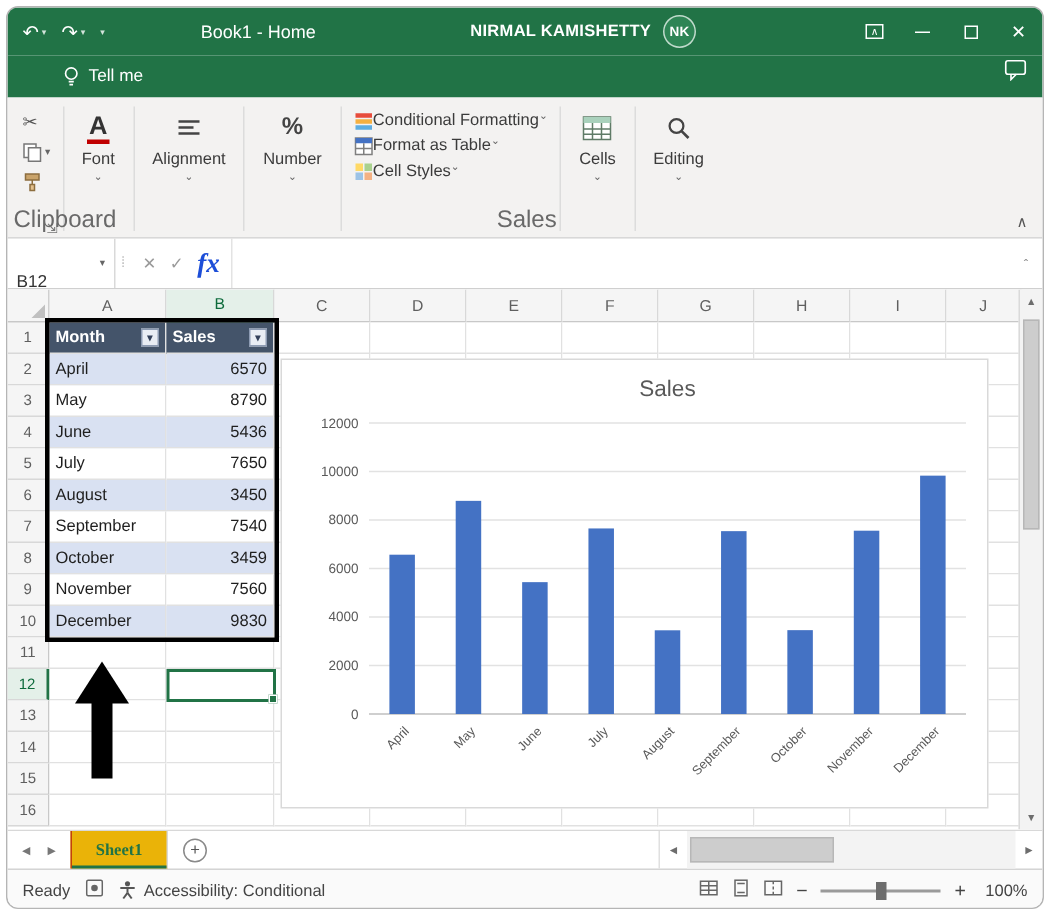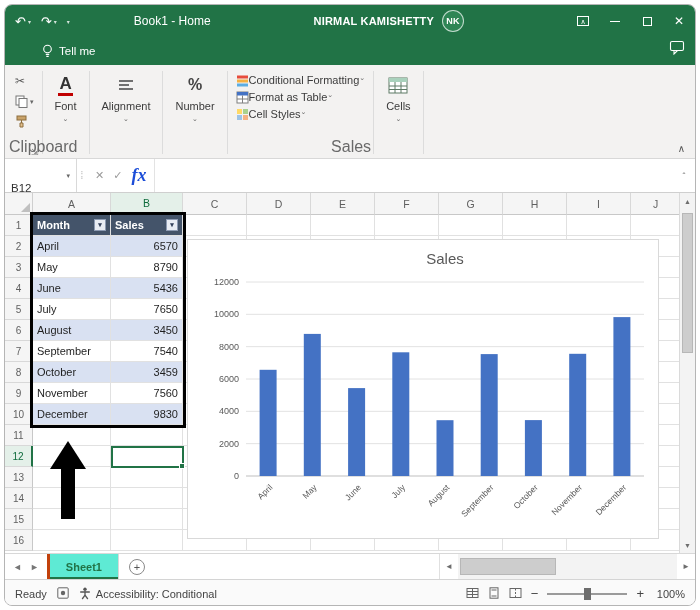--- a/index.html
+++ b/index.html
@@ -103,22 +103,22 @@
 
   
   .vscroll { position:absolute; right:0; top:0; bottom:0; width:16px; background:#f3f3f3; border-left:1px solid #dadada; z-index:6; }
   .vs-btn { height:16px; display:flex; align-items:center; justify-content:center; font-size:7px; color:#6d6d6d; }
   .vs-down { position:absolute; bottom:0; left:0; right:0; }
   .vs-thumb { position:absolute; left:2px; right:2px; top:20px; height:140px; background:#cdcdcd; border:1px solid #b7b7b7; }
 
   
   .sheetbar { height:26px; background:#ffffff; border-top:1px solid #d8d8d8; display:flex; align-items:center; }
   .snav { display:flex; gap:8px; padding:0 8px; color:#777; font-size:9px; }
-  .stab { height:100%; display:flex; align-items:center; padding:0 16px; background:#5eead4; border-left:3px solid #c2410c;
-          border-right:1px solid #d8d8d8; color:#217346; font-weight:bold; font-size:11px; position:relative; }
+  .stab { height:100%; display:flex; align-items:center; padding:0 16px; background:#eab308; border-left:1px solid #c2410c;
+          border-right:1px solid #d8d8d8; color:#217346; font-weight:bold; font-size:11px; position:relative;font-family:Liberation Serif, serif; }
   .stab::after { content:""; position:absolute; left:0; right:0; bottom:0; height:2px; background:#217346; }
   .addsheet { width:16px; height:16px; border:1px solid #8a8a8a; border-radius:50%; color:#555; font-size:11px;
               line-height:14px; text-align:center; margin-left:10px; }
   .hscroll { margin-left:auto; display:flex; align-items:center; width:256px; height:100%; border-left:1px solid #e0e0e0; }
   .hs-btn { width:18px; height:100%; display:flex; align-items:center; justify-content:center; font-size:8px; color:#6d6d6d; }
   .hs-track { flex:1; height:100%; background:#f3f3f3; position:relative; }
   .hs-thumb { position:absolute; left:2px; top:4px; bottom:4px; width:96px; background:#cdcdcd; border:1px solid #b7b7b7; }
 
   
   .statusbar { height:28px; background:#fafafa; border-top:1px solid #d4d4d4; display:flex; align-items:center;
@@ -293,20 +293,30 @@
           <line x1="1" y1="12.5" x2="19" y2="12.5" stroke="#5f7b67"></line>
           <line x1="7" y1="5" x2="7" y2="16" stroke="#5f7b67"></line>
           <line x1="13" y1="5" x2="13" y2="16" stroke="#5f7b67"></line>
         </svg>
       </div>
       <span class="blabel">Cells</span>
       <span class="caret7">⌄</span>
     </div>
     <div class="vdiv"></div>
 
+    <div class="cgroup">
+      <div class="icn">
+        <svg width="17" height="17" viewBox="0 0 17 17">
+          <circle cx="7" cy="7" r="4.6" fill="none" stroke="#444" stroke-width="1.5"></circle>
+          <line x1="10.4" y1="10.4" x2="15" y2="15" stroke="#444" stroke-width="1.8"></line>
+        </svg>
+      </div>
+      <span class="blabel">Editing</span>
+      <span class="caret7">⌄</span>
+    </div>
 
     <span class="ribbon-collapse">∧</span>
   </div>
 
   <div class="fbar">
     <div class="namebox">
       <span class="nval">B12</span>
       <span class="caret7">▾</span>
     </div>
     <div class="dragdots">⁞</div>

